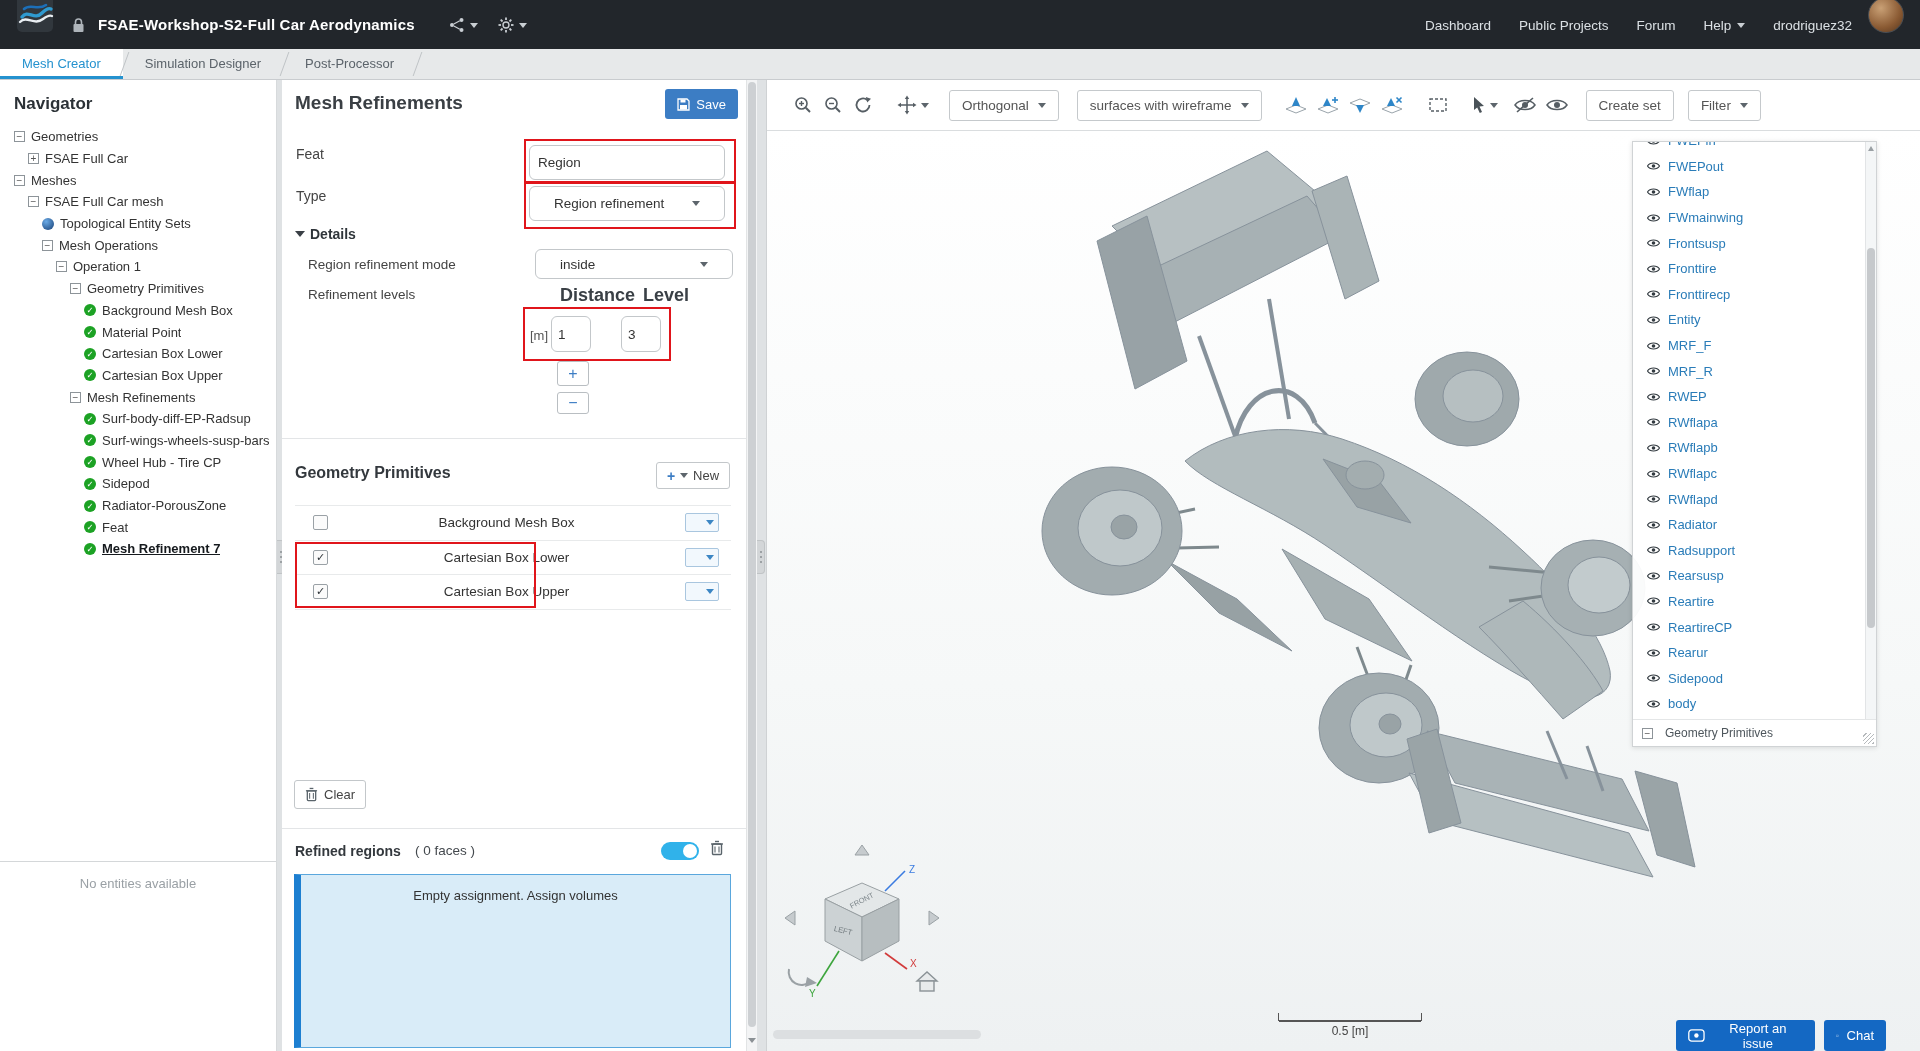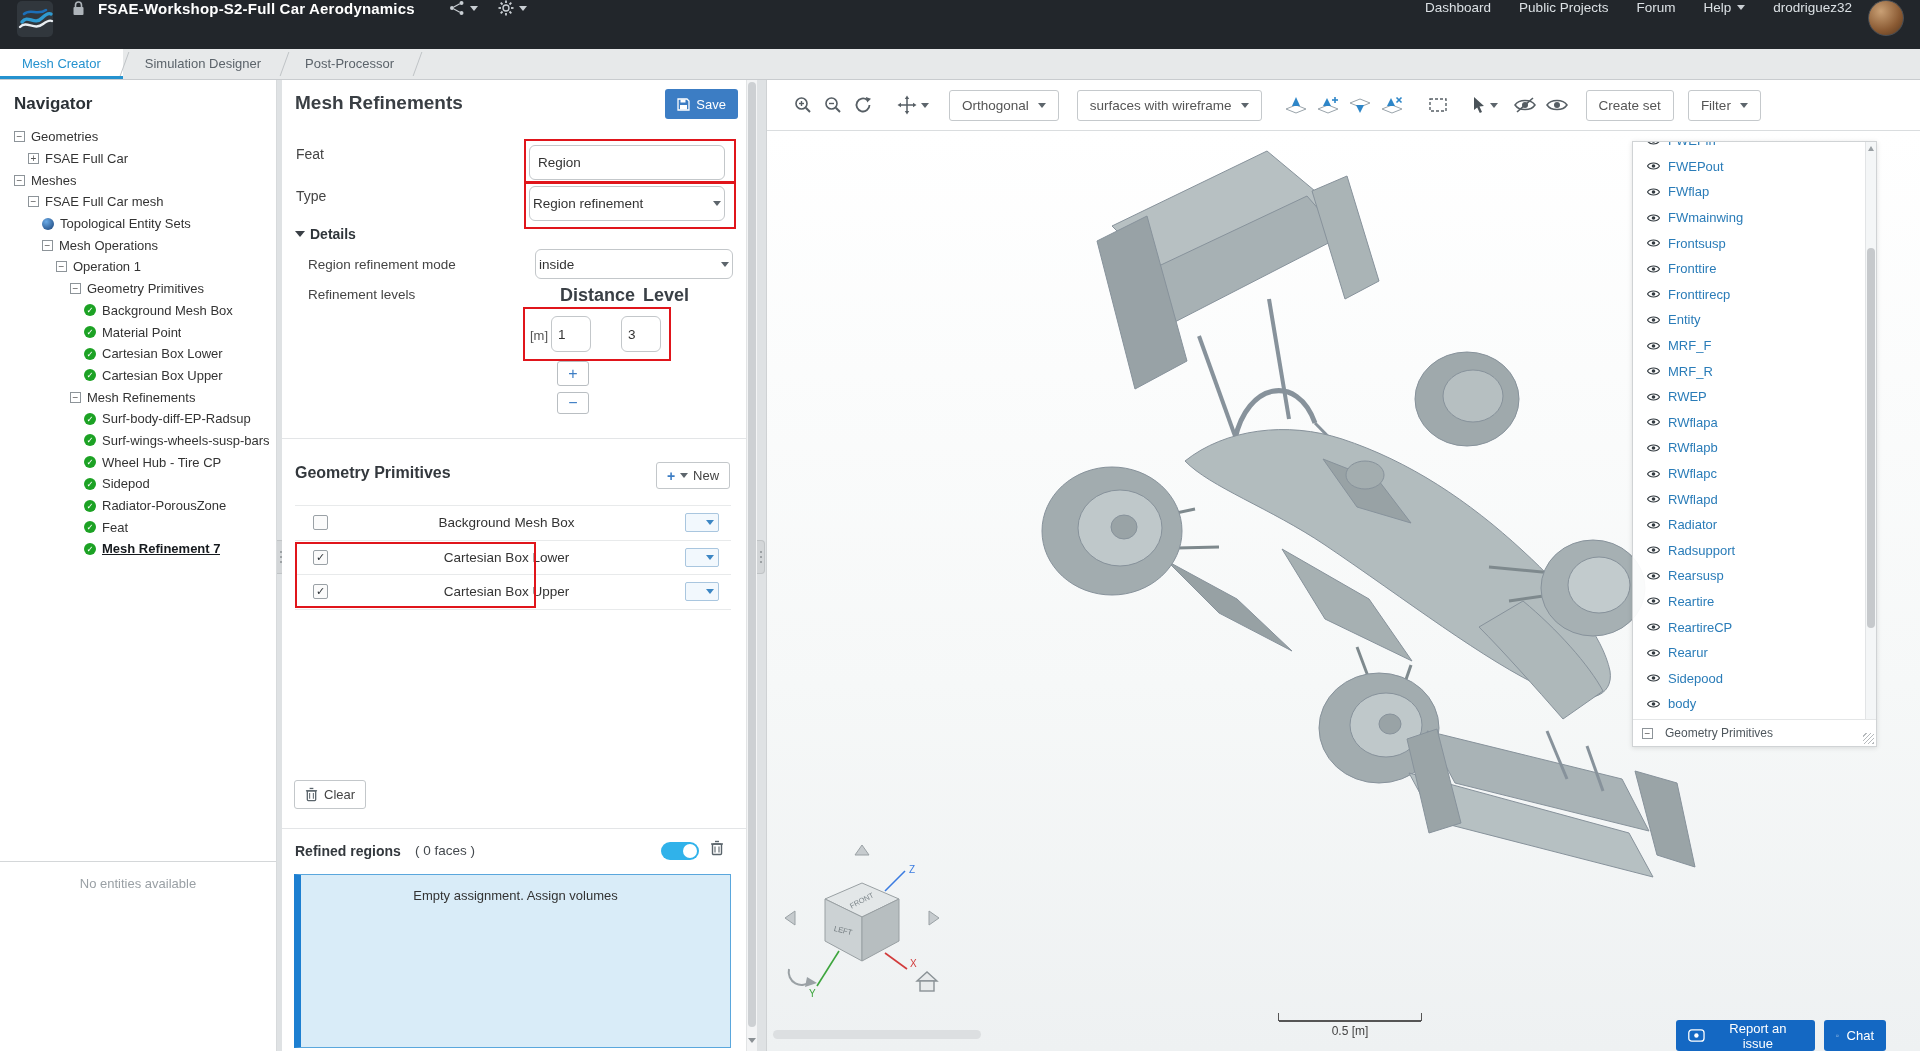--- a/index.html
+++ b/index.html
@@ -1,21 +1,21 @@
 <!DOCTYPE html>
 <html style="--accent-blue: #2492cf; --link-blue: #2a7cb8; --save-blue: #3c7dc4; --annotation-red: #e0151b; --check-green: #1ca224; --toggle-blue: #30b2ea; --info-bg: #d9ecf8; --info-border: #5aa7dd; --info-bar: #1d7fd1; --button-blue: #1468c3;"><head>
 <meta charset="utf-8">
 <style>
   html,body{margin:0;padding:0;}
   body{font-family:"Liberation Sans","DejaVu Sans",sans-serif;background:#dfe2e4;}
   #app{position:relative;width:1920px;height:1051px;overflow:hidden;background:#dfe2e4;}
   *{box-sizing:border-box;}
 
   
-  #topbar{position:absolute;left:0;top:0;width:1920px;height:49px;background:#22262b;display:flex;align-items:flex-start;padding:0 16px;}
+  #topbar{position:absolute;left:0;top:0;width:1920px;height:49px;background:#22262b;display:flex;align-items:flex-end;padding:16px 16px;}
   #logo{width:38px;height:38px;flex:none;cursor:pointer;}
   .lockwrap{margin-left:18px;display:flex;align-items:center;}
   #proj-title{margin-left:13px;color:#fff;font-size:15px;font-weight:bold;letter-spacing:.2px;}
   .tb-icon{display:inline-flex;align-items:center;gap:5px;margin-left:34px;cursor:pointer;}
   .tb-icon + .tb-icon{margin-left:20px;}
   #topnav{margin-left:auto;display:flex;align-items:center;gap:28px;}
   .topnav-item{color:#dbe0e4;font-size:13.5px;cursor:pointer;display:inline-flex;align-items:center;gap:6px;white-space:nowrap;}
   #username{margin-left:28px;color:#dbe0e4;font-size:13.5px;cursor:pointer;}
   #avatar{margin-left:16px;width:36px;height:36px;border-radius:50%;background:radial-gradient(circle at 35% 30%,#c9a075,#8a5a33 60%,#53351d);border:1px solid #4a4f55;cursor:pointer;flex:none;}
   .caret{width:0;height:0;border-left:4px solid transparent;border-right:4px solid transparent;border-top:5px solid #5d656c;display:inline-block;}
@@ -47,21 +47,21 @@
   .drag-grip i{width:2px;height:2px;border-radius:50%;background:#8b9195;display:block;}
 
   
   #form-panel{position:absolute;left:282px;top:80px;width:464px;bottom:0;background:#fff;}
   #fp-header{position:absolute;left:0;right:0;top:0;height:48px;}
   #fp-title{position:absolute;left:13px;top:12px;font-size:19px;font-weight:bold;color:#3a3f44;}
   #save-btn{position:absolute;right:8px;top:9px;height:30px;padding:0 12px;background:var(--save-blue,#3c7dc4);color:#fff;border:none;border-radius:3px;font-size:13px;display:inline-flex;align-items:center;gap:6px;cursor:pointer;font-family:inherit;}
   .fl{position:absolute;font-size:14px;color:#444;}
   .ctrl{position:absolute;border:1px solid #c3c7ca;border-radius:6px;background:#fff;font-size:13.5px;color:#333;}
   input.ctrl{padding:0 8px;font-family:inherit;}
-  .select{display:flex;align-items:center;justify-content:space-between;padding:0 3px;cursor:pointer;}
+  .select{display:flex;align-items:center;justify-content:space-between;padding:0 24px;cursor:pointer;}
   #details-hdr{position:absolute;left:13px;top:146px;font-size:14px;font-weight:bold;color:#2f353a;display:flex;align-items:center;gap:5px;cursor:pointer;}
   .tri-down{width:0;height:0;border-left:5px solid transparent;border-right:5px solid transparent;border-top:6px solid #3a4046;display:inline-block;}
   .colhdr{position:absolute;font-size:18px;font-weight:bold;color:#3a4046;margin-left:16px;}
   .unit{position:absolute;font-size:13px;color:#555;}
   .stepper-btn{position:absolute;left:275px;width:32px;height:25px;background:#fff;border:1px solid #b9bec2;border-radius:3px;color:#3c7dc4;font-size:16px;line-height:1;cursor:pointer;font-family:inherit;padding:0;}
   .divider{position:absolute;left:0;right:0;height:1px;background:#e3e5e7;}
   #gp-title{position:absolute;left:13px;top:384px;font-size:16px;font-weight:bold;color:#33383d;}
   #new-btn{position:absolute;left:374px;top:382px;width:74px;height:27px;background:#fff;border:1px solid #c3c7ca;border-radius:3px;font-size:13px;color:#444;display:inline-flex;align-items:center;justify-content:center;gap:5px;cursor:pointer;font-family:inherit;}
   #new-btn .plus{color:#3c7dc4;font-weight:bold;font-size:14px;}
   #gp-table{position:absolute;left:13px;right:15px;top:425px;border-top:1px solid #e8eaeb;}

